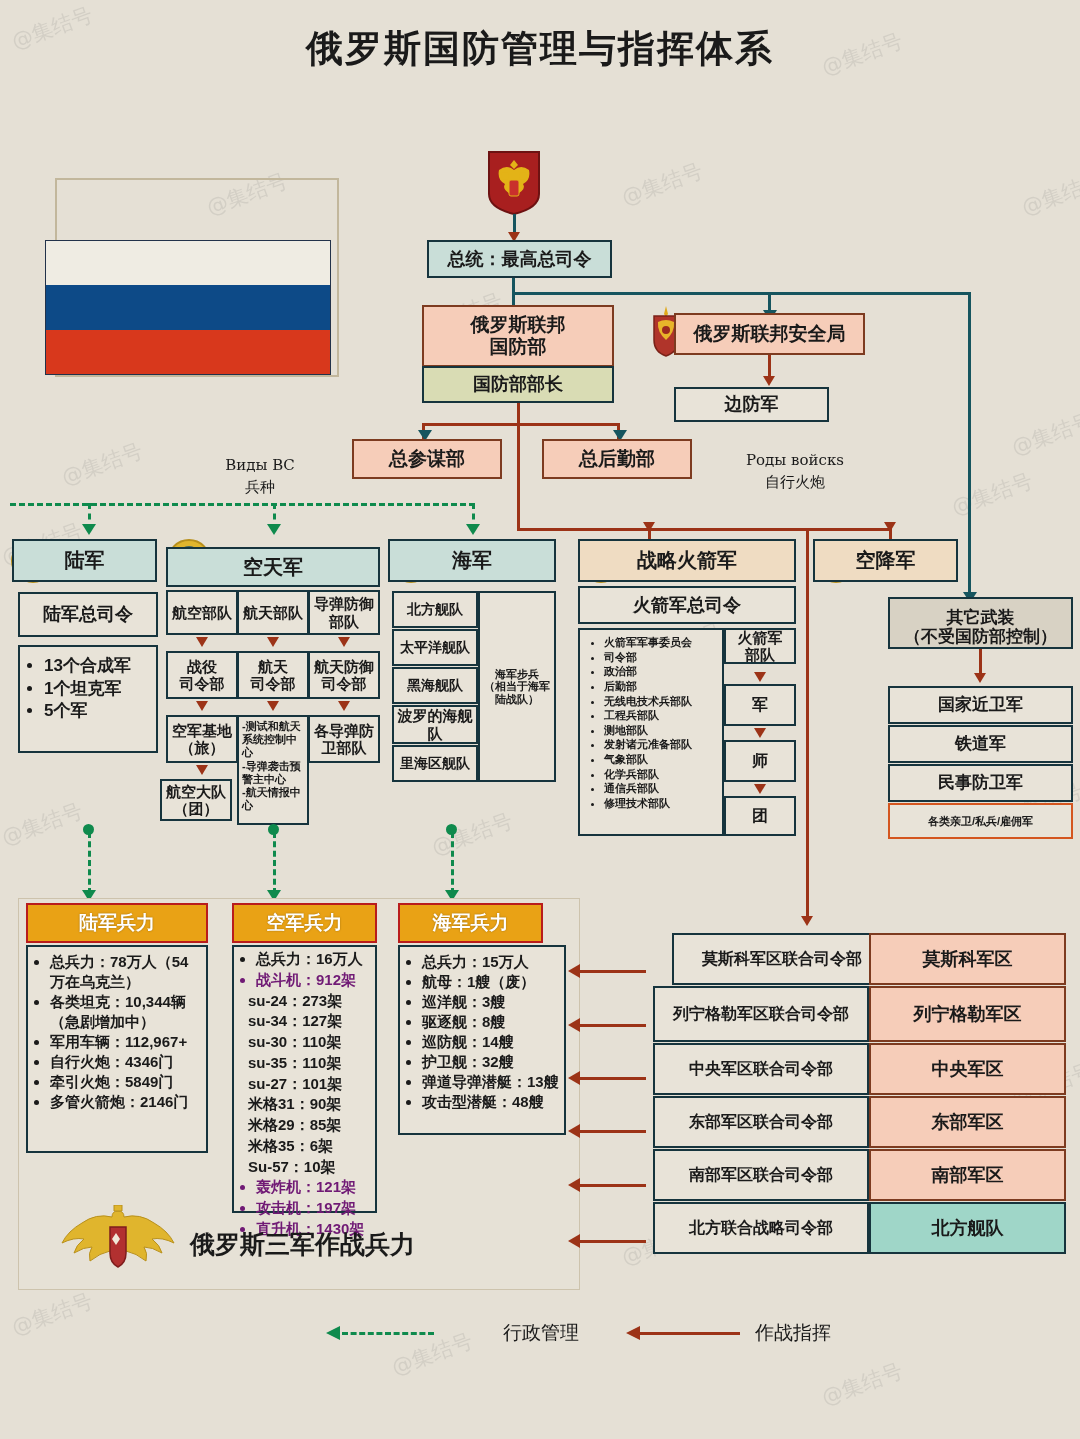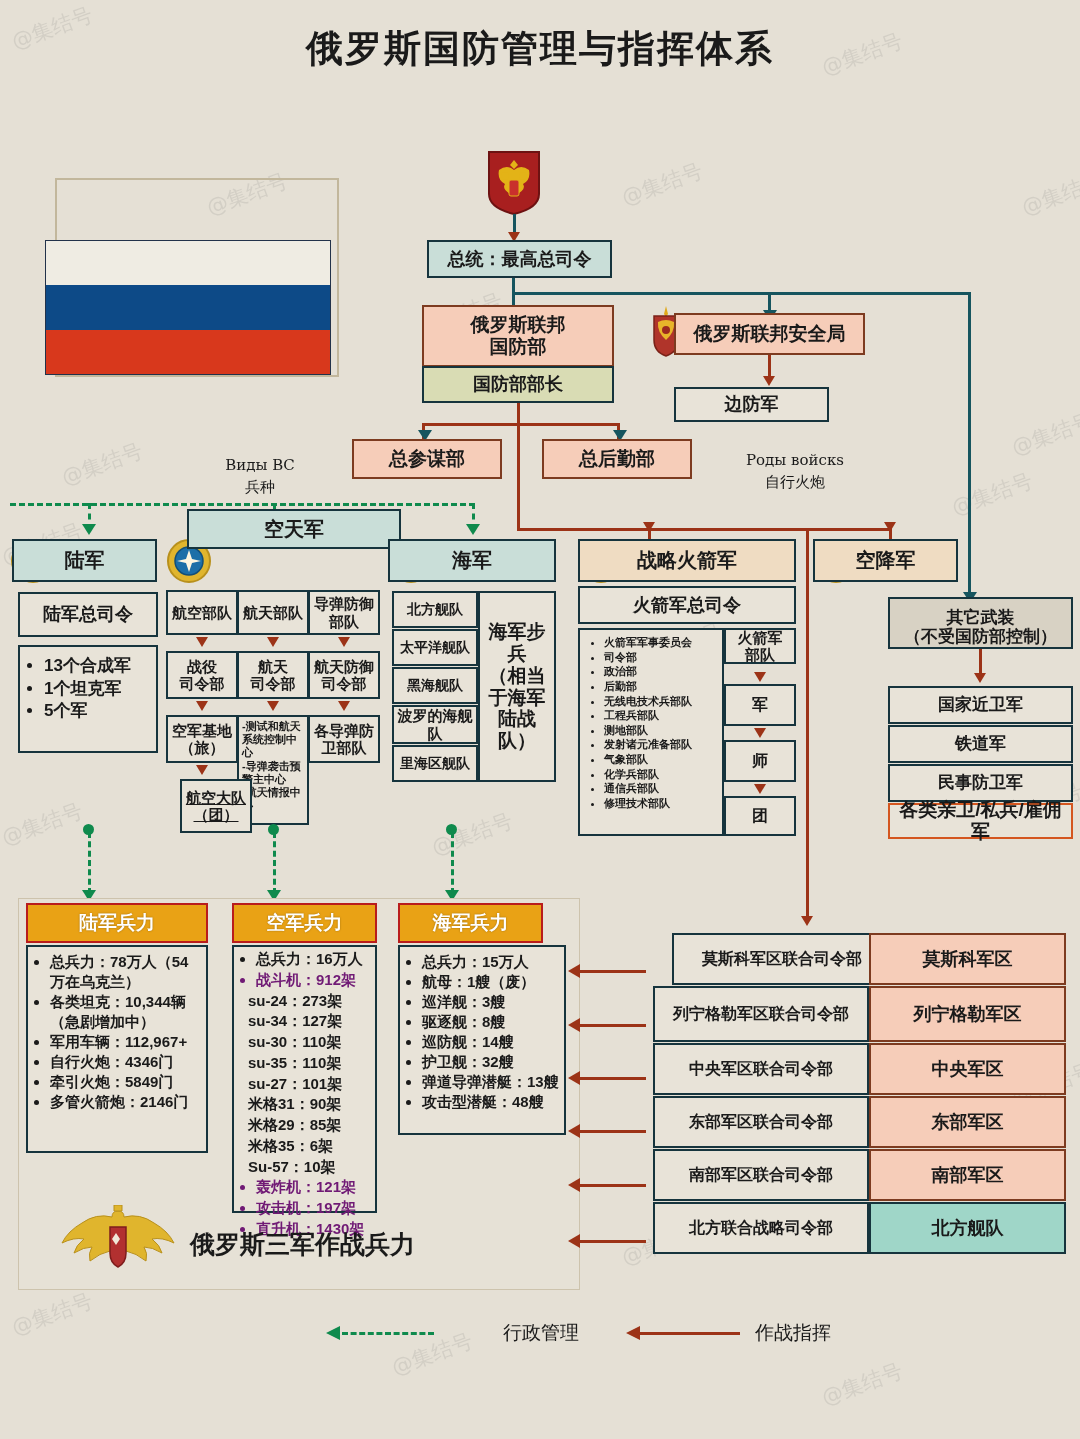--- a/index.html
+++ b/index.html
@@ -49,21 +49,21 @@
   .fr{background:#d8381c;}
 
   
   .emb{position:absolute;}
   .emb svg{display:block;}
 
   
   .t11{font-size:11px;}
   .t13{font-size:15px;}
   .t14{font-size:14px;}
-  .t15{font-size:19px;justify-content:center;}
+  .t15{font-size:11px;justify-content:center;}
   .t16{font-size:16px;}
   .t17{font-size:17px;}
   .t18{font-size:18px;}
   .t19{font-size:19px;}
   .t20{font-size:20px;}
   .bold{font-weight:bold;}
 
   .ruslabel{position:absolute;text-align:center;font-size:15px;line-height:1.45;
     font-family:"DejaVu Serif","Liberation Serif",serif;}
 
@@ -235,21 +235,21 @@
   </ul>
 </div>
 
 <div class="emb" style="left:166px;top:538px;">
   <svg width="46" height="46" viewBox="0 0 46 46">
     <circle cx="23" cy="23" r="21" fill="#e0b52d" stroke="#b8901c" stroke-width="2"></circle>
     <circle cx="23" cy="23" r="14" fill="#1c6fa8" stroke="#134f78" stroke-width="1.5"></circle>
     <path d="M23 12 L26 21 L35 23 L26 25 L23 34 L20 25 L11 23 L20 21 Z" fill="#fdf6e0"></path>
   </svg>
 </div>
-<div class="box teal t20 bold" style="left:166px;top:509px;width:214px;height:40px;margin-left:21px;">空天军</div>
+<div class="box teal t20 bold" style="left:166px;top:547px;width:214px;height:40px;">空天军</div>
 
 <div class="box plain t13 bold" style="left:166px;top:590px;width:72px;height:45px;">航空部队</div>
 <div class="box plain t13 bold" style="left:237px;top:590px;width:72px;height:45px;">航天部队</div>
 <div class="box plain t13 bold" style="left:308px;top:590px;width:72px;height:45px;flex-direction:column;">
   <span style="padding:0 2px;">导弹防御部队</span>
 </div>
 <div class="arw arw-d-red" style="left:196px;top:637px;"></div>
 <div class="arw arw-d-red" style="left:267px;top:637px;"></div>
 <div class="arw arw-d-red" style="left:338px;top:637px;"></div>
 
@@ -275,21 +275,21 @@
 </div>
 <div class="box plain t11 bold" style="left:237px;top:715px;width:72px;height:110px;align-items:flex-start;justify-content:flex-start;text-align:left;">
   <span style="white-space:pre-line;padding:3px 3px;line-height:1.2;">-测试和航天系统控制中心
 -导弹袭击预警主中心
 -航天情报中心</span>
 </div>
 <div class="box plain t13 bold" style="left:308px;top:715px;width:72px;height:48px;">
   <span style="padding:0 3px;">各导弹防卫部队</span>
 </div>
 <div class="arw arw-d-red" style="left:196px;top:765px;"></div>
-<div class="box plain t13 bold" style="left:180px;top:779px;width:72px;height:54px;flex-direction:column;white-space:pre-line;text-decoration:underline;">
+<div class="box plain t13 bold" style="left:160px;top:779px;width:72px;height:42px;flex-direction:column;white-space:pre-line;">
   <span>航空大队
 （团）</span>
 </div>
 
 <div class="emb" style="left:388px;top:538px;">
   <svg width="46" height="46" viewBox="0 0 46 46">
     <circle cx="23" cy="23" r="21" fill="#e8c327" stroke="#b8901c" stroke-width="2"></circle>
     <circle cx="23" cy="23" r="15" fill="#16181c"></circle>
     <path d="M14 14 L32 32 M32 14 L14 32" stroke="#e8c327" stroke-width="3"></path>
   </svg>

